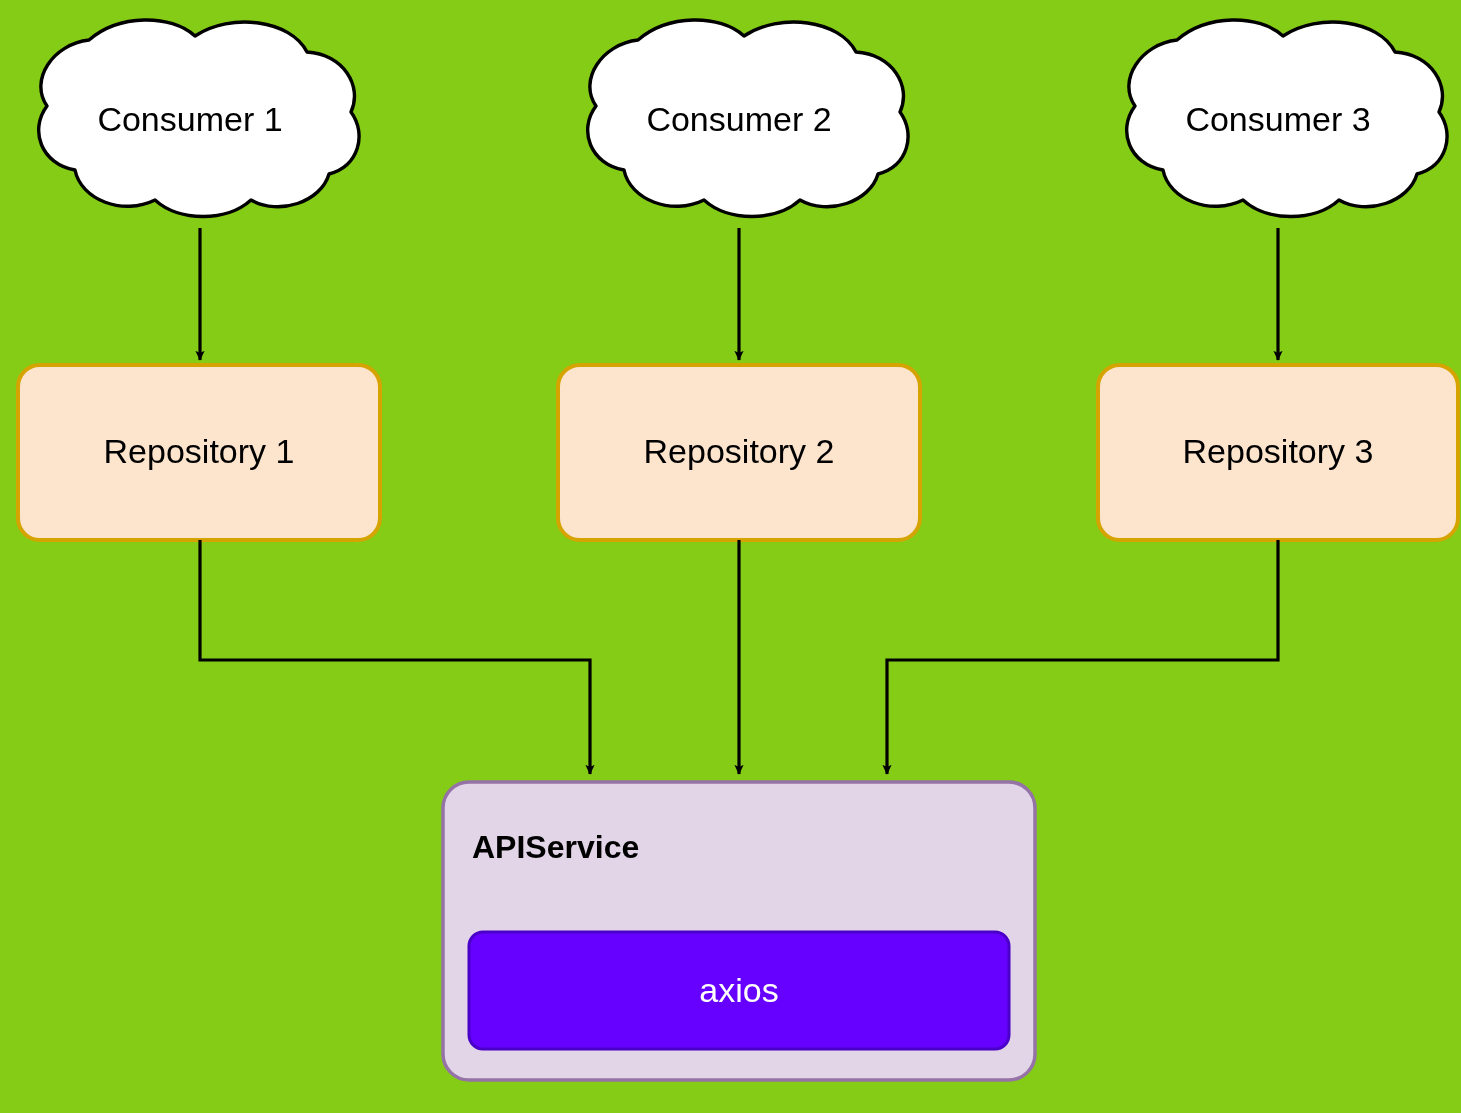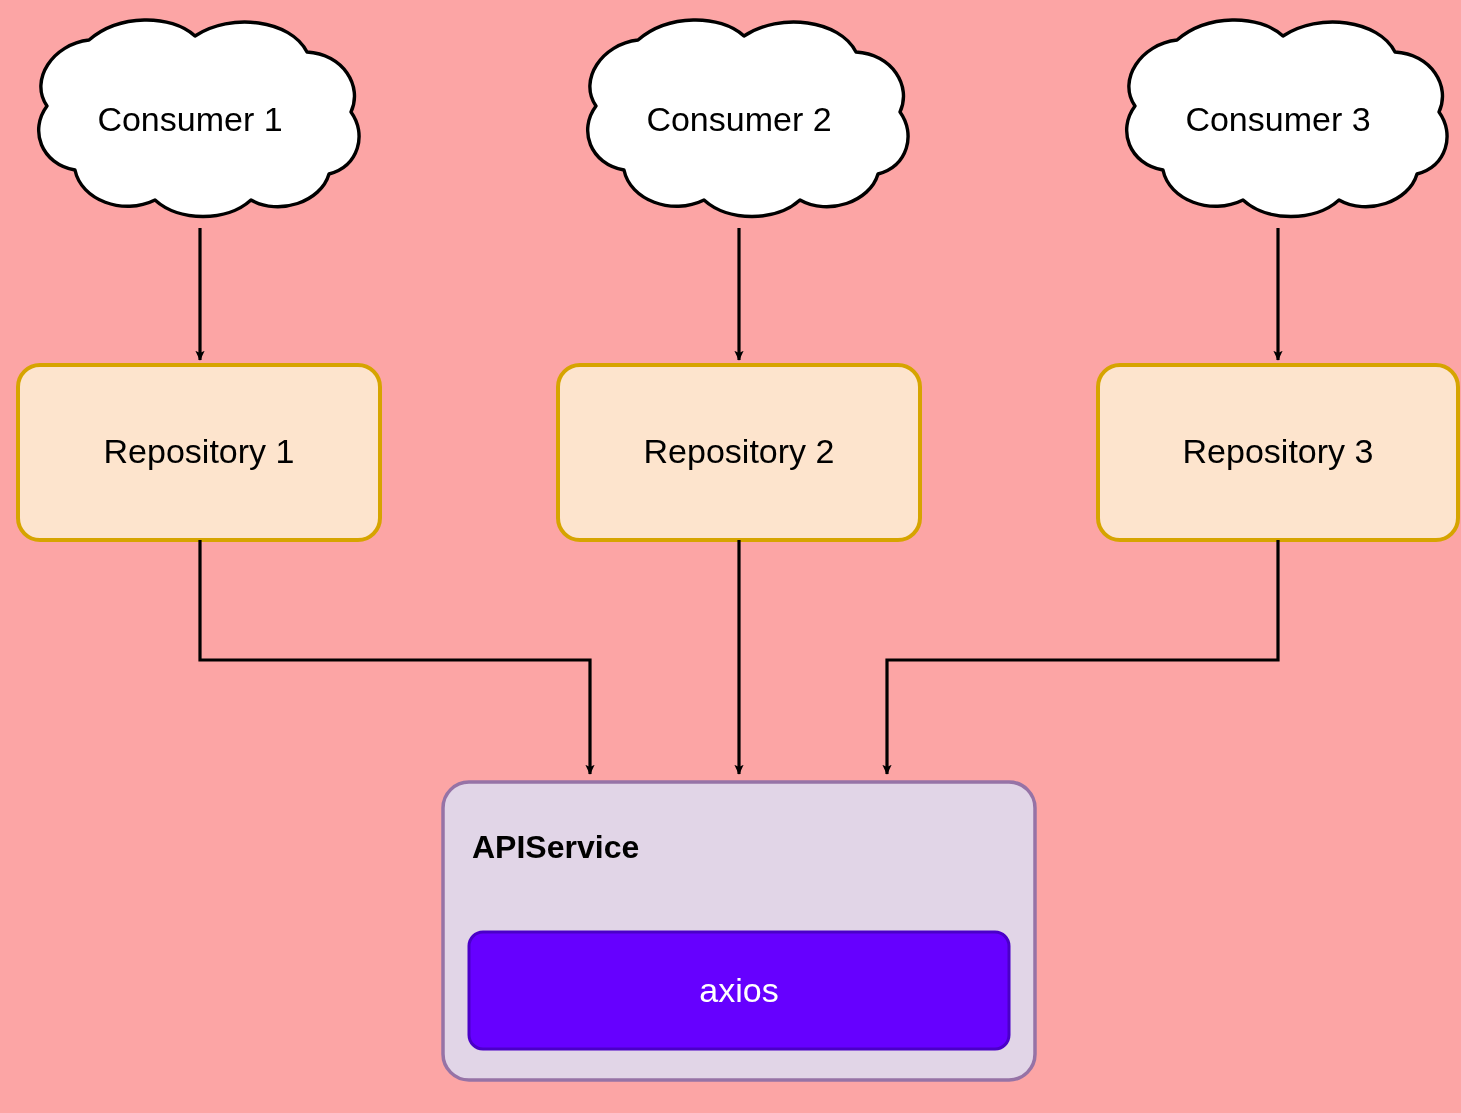--- a/index.html
+++ b/index.html
@@ -7,21 +7,21 @@
     padding: 0;
     background: #ffffff;
   }
   body {
     font-family: "Liberation Sans", sans-serif;
   }
   #diagram-root {
     position: relative;
     width: 1461px;
     height: 1113px;
-    background: #fca5a5;
+    background: #84cc16;
     overflow: hidden;
   }
   #diagram-svg {
     position: absolute;
     left: 0;
     top: 0;
     width: 1461px;
     height: 1113px;
   }
   .cloud-label {

